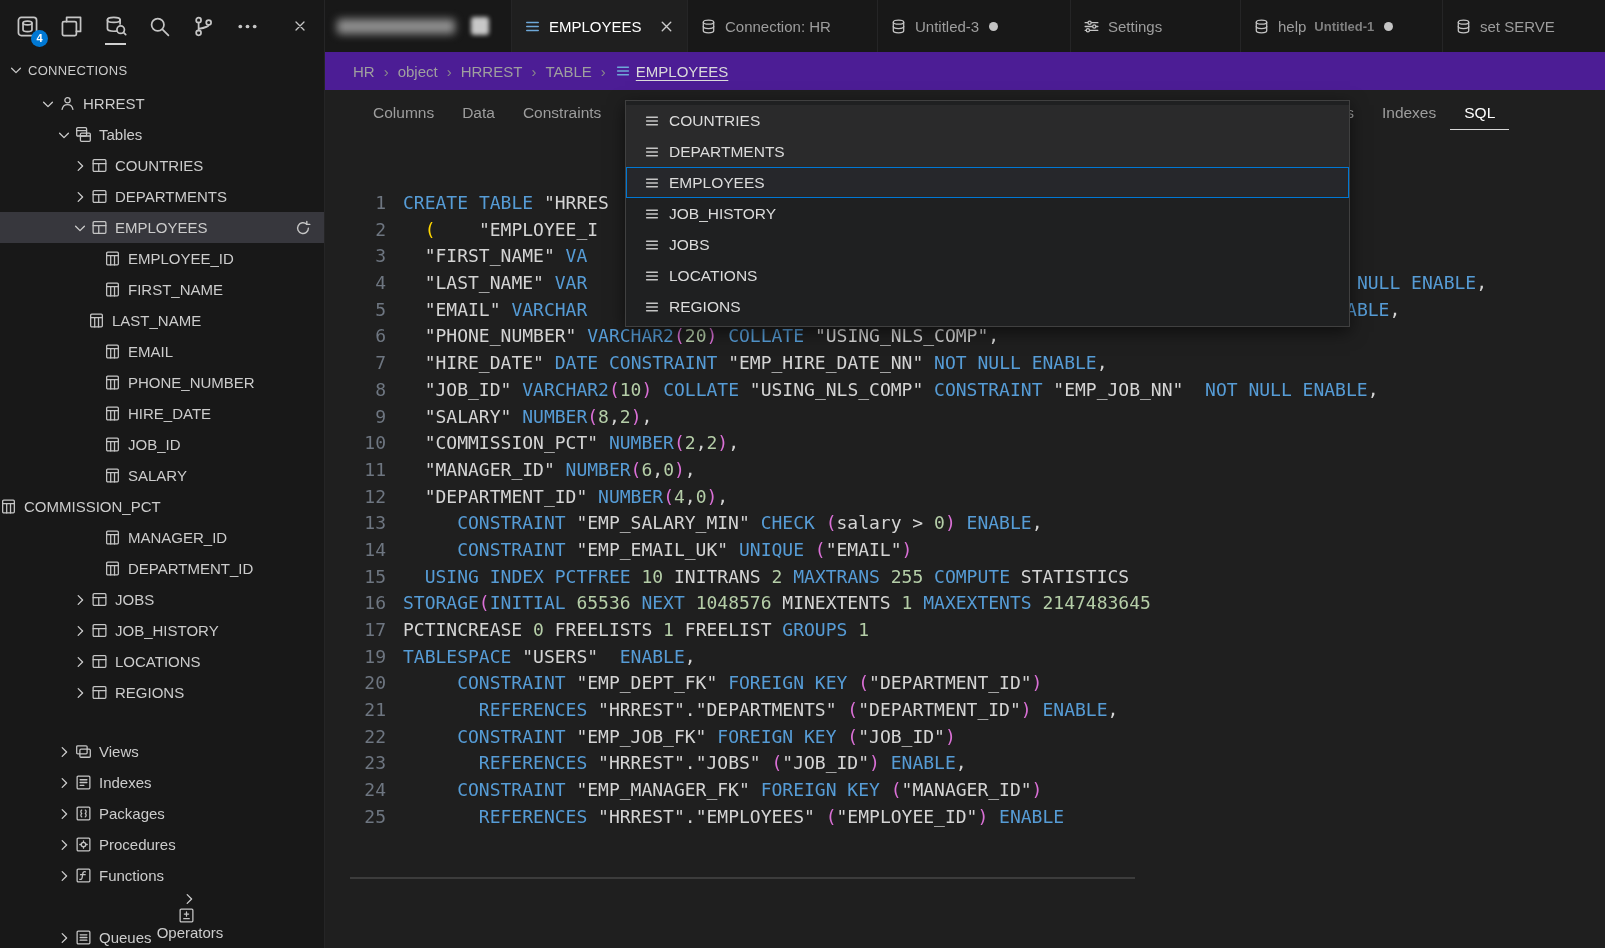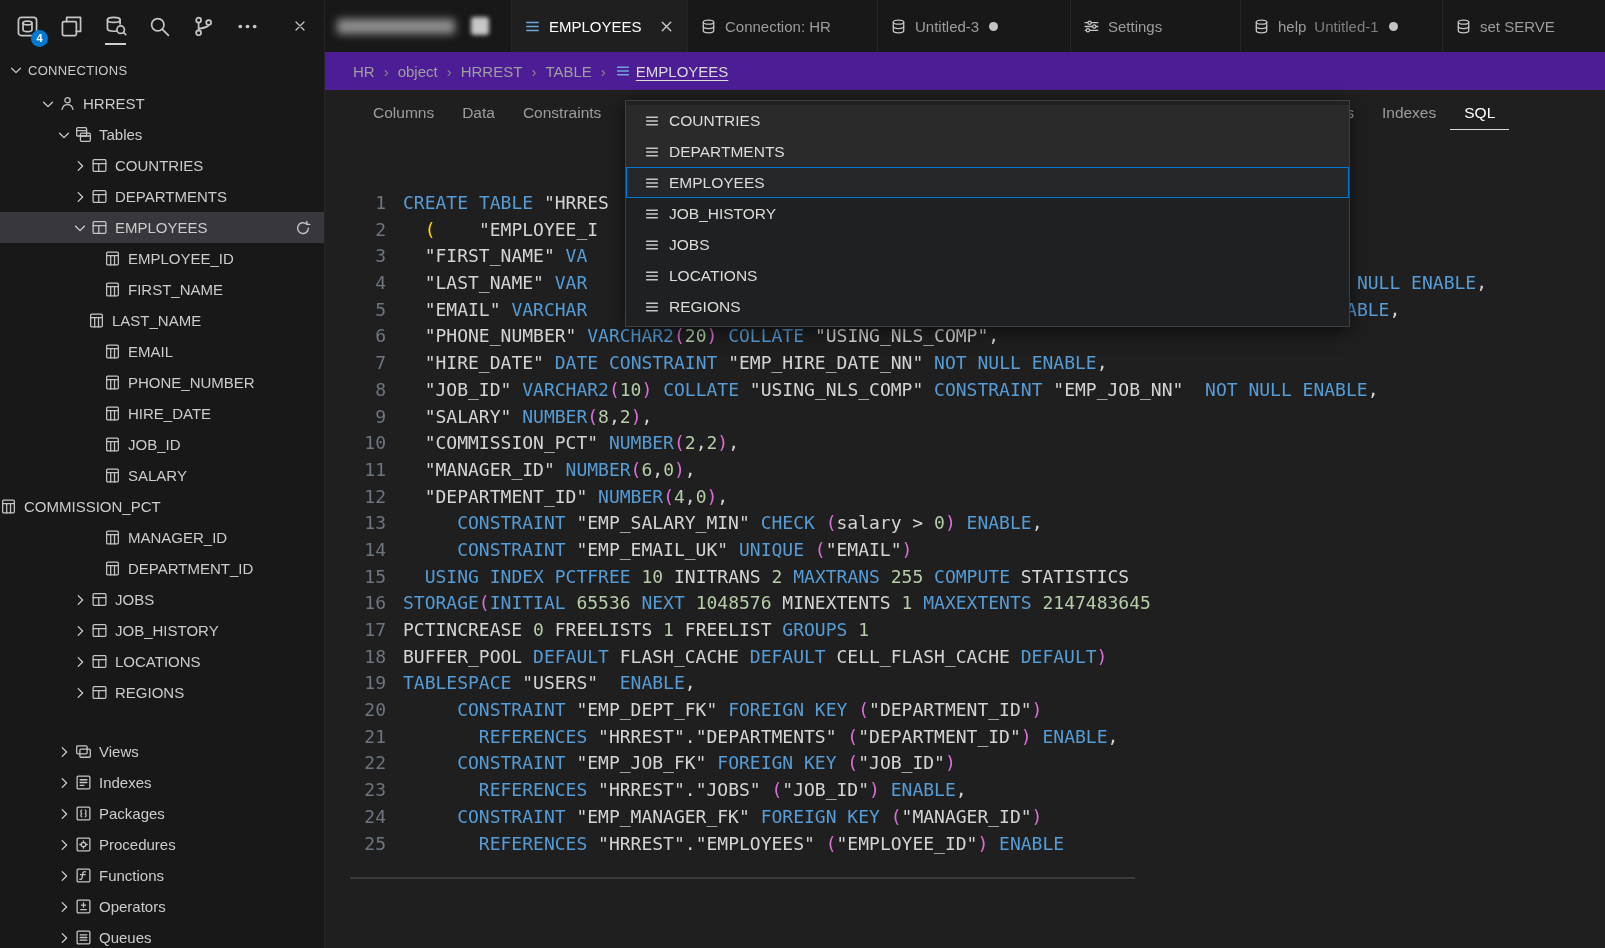--- a/index.html
+++ b/index.html
@@ -37,21 +37,21 @@
   .tab .icon{width:17px;height:17px;flex:none;}
   .tab.active{background:#1f1f1f;color:#ffffff;}
   .tab:nth-child(1){width:187px;}
   .tab:nth-child(2){width:176px;}
   .tab:nth-child(3){width:190px;}
   .tab:nth-child(4){width:193px;}
   .tab:nth-child(5){width:170px;}
   .tab:nth-child(6){width:202px;}
   .tab:nth-child(7){width:162px;border-right:none;}
   .tab-label{white-space:nowrap;overflow:hidden;}
-  .tab-desc{font-size:15px;color:#7f7f7f;white-space:nowrap;}
+  .tab-desc{font-size:13px;color:#7f7f7f;white-space:nowrap;font-weight:bold;}
   .dirty{width:9px;height:9px;border-radius:50%;background:#c4c4c4;flex:none;margin-left:2px;}
   .tab-close{margin-left:auto;width:16px;height:16px;color:#cccccc;cursor:pointer;flex:none;}
   .tab.redacted{gap:0;}
   .blob1{width:118px;height:15px;background:#8f8f8f;border-radius:3px;filter:blur(4px);}
   .blob2{width:18px;height:18px;background:#c8c8c8;border-radius:3px;filter:blur(2px);margin-left:16px;}
 
   
   .breadcrumb{height:38px;display:flex;align-items:center;gap:9px;padding-left:28px;font-size:15px;color:#9f9f9f;background:#4c1d95;flex:none;}
   .crumb{display:flex;align-items:center;gap:5px;cursor:pointer;white-space:nowrap;}
   .crumb .icon{width:16px;height:16px;}
@@ -460,21 +460,21 @@
             </svg>
           </span>
           <span class="icon obj">
             <svg viewBox="0 0 16 16" fill="none" stroke="currentColor" stroke-width="1.2" stroke-linecap="round" stroke-linejoin="round">
               <rect x="2" y="2" width="12" height="12" rx="1"></rect>
               <path d="M9.8 4.6c-1.6-.6-2.3.4-2.5 1.8L6.7 10c-.2 1.4-1 2-2.2 1.6M5.2 7.2h4.4"></path>
             </svg>
           </span>
           <span class="tree-label">Functions</span>
         </div>
-        <div class="tree-row" style="padding-left: 56px;">
+        <div class="tree-row" style="padding-left: 56px; flex-direction: column;">
           <span class="icon chev">
             <svg viewBox="0 0 16 16" fill="none" stroke="currentColor" stroke-width="1.2" stroke-linecap="round" stroke-linejoin="round">
               <path d="M6.2 3.6L10.6 8l-4.4 4.4" stroke-width="1.3"></path>
             </svg>
           </span>
           <span class="icon obj">
             <svg viewBox="0 0 16 16" fill="none" stroke="currentColor" stroke-width="1.2" stroke-linecap="round" stroke-linejoin="round">
               <rect x="2" y="2" width="12" height="12" rx="1"></rect>
               <path d="M8 4.6v4M6 6.6h4M5.4 11h5.2"></path>
             </svg>
@@ -619,21 +619,20 @@
           <div class="code-line"><span class="line-number">8</span><span class="line-body"><span class="tok-pl">  </span><span class="tok-id">"JOB_ID"</span><span class="tok-pl"> </span><span class="tok-kw">VARCHAR2</span><span class="tok-br2">(</span><span class="tok-num">10</span><span class="tok-br2">)</span><span class="tok-pl"> </span><span class="tok-kw">COLLATE</span><span class="tok-pl"> </span><span class="tok-id">"USING_NLS_COMP"</span><span class="tok-pl"> </span><span class="tok-kw">CONSTRAINT</span><span class="tok-pl"> </span><span class="tok-id">"EMP_JOB_NN"</span><span class="tok-pl">  </span><span class="tok-kw">NOT</span><span class="tok-pl"> </span><span class="tok-kw">NULL</span><span class="tok-pl"> </span><span class="tok-kw">ENABLE</span><span class="tok-pl">,</span></span></div>
           <div class="code-line"><span class="line-number">9</span><span class="line-body"><span class="tok-pl">  </span><span class="tok-id">"SALARY"</span><span class="tok-pl"> </span><span class="tok-kw">NUMBER</span><span class="tok-br2">(</span><span class="tok-num">8</span><span class="tok-pl">,</span><span class="tok-num">2</span><span class="tok-br2">)</span><span class="tok-pl">,</span></span></div>
           <div class="code-line"><span class="line-number">10</span><span class="line-body"><span class="tok-pl">  </span><span class="tok-id">"COMMISSION_PCT"</span><span class="tok-pl"> </span><span class="tok-kw">NUMBER</span><span class="tok-br2">(</span><span class="tok-num">2</span><span class="tok-pl">,</span><span class="tok-num">2</span><span class="tok-br2">)</span><span class="tok-pl">,</span></span></div>
           <div class="code-line"><span class="line-number">11</span><span class="line-body"><span class="tok-pl">  </span><span class="tok-id">"MANAGER_ID"</span><span class="tok-pl"> </span><span class="tok-kw">NUMBER</span><span class="tok-br2">(</span><span class="tok-num">6</span><span class="tok-pl">,</span><span class="tok-num">0</span><span class="tok-br2">)</span><span class="tok-pl">,</span></span></div>
           <div class="code-line"><span class="line-number">12</span><span class="line-body"><span class="tok-pl">  </span><span class="tok-id">"DEPARTMENT_ID"</span><span class="tok-pl"> </span><span class="tok-kw">NUMBER</span><span class="tok-br2">(</span><span class="tok-num">4</span><span class="tok-pl">,</span><span class="tok-num">0</span><span class="tok-br2">)</span><span class="tok-pl">,</span></span></div>
           <div class="code-line"><span class="line-number">13</span><span class="line-body"><span class="tok-pl">     </span><span class="tok-kw">CONSTRAINT</span><span class="tok-pl"> </span><span class="tok-id">"EMP_SALARY_MIN"</span><span class="tok-pl"> </span><span class="tok-kw">CHECK</span><span class="tok-pl"> </span><span class="tok-br2">(</span><span class="tok-pl">salary &gt; </span><span class="tok-num">0</span><span class="tok-br2">)</span><span class="tok-pl"> </span><span class="tok-kw">ENABLE</span><span class="tok-pl">,</span></span></div>
           <div class="code-line"><span class="line-number">14</span><span class="line-body"><span class="tok-pl">     </span><span class="tok-kw">CONSTRAINT</span><span class="tok-pl"> </span><span class="tok-id">"EMP_EMAIL_UK"</span><span class="tok-pl"> </span><span class="tok-kw">UNIQUE</span><span class="tok-pl"> </span><span class="tok-br2">(</span><span class="tok-id">"EMAIL"</span><span class="tok-br2">)</span></span></div>
           <div class="code-line"><span class="line-number">15</span><span class="line-body"><span class="tok-pl">  </span><span class="tok-kw">USING</span><span class="tok-pl"> </span><span class="tok-kw">INDEX</span><span class="tok-pl"> </span><span class="tok-kw">PCTFREE</span><span class="tok-pl"> </span><span class="tok-num">10</span><span class="tok-pl"> INITRANS </span><span class="tok-num">2</span><span class="tok-pl"> </span><span class="tok-kw">MAXTRANS</span><span class="tok-pl"> </span><span class="tok-num">255</span><span class="tok-pl"> </span><span class="tok-kw">COMPUTE</span><span class="tok-pl"> STATISTICS</span></span></div>
           <div class="code-line"><span class="line-number">16</span><span class="line-body"><span class="tok-kw">STORAGE</span><span class="tok-br2">(</span><span class="tok-kw">INITIAL</span><span class="tok-pl"> </span><span class="tok-num">65536</span><span class="tok-pl"> </span><span class="tok-kw">NEXT</span><span class="tok-pl"> </span><span class="tok-num">1048576</span><span class="tok-pl"> MINEXTENTS </span><span class="tok-num">1</span><span class="tok-pl"> </span><span class="tok-kw">MAXEXTENTS</span><span class="tok-pl"> </span><span class="tok-num">2147483645</span></span></div>
           <div class="code-line"><span class="line-number">17</span><span class="line-body"><span class="tok-pl">PCTINCREASE </span><span class="tok-num">0</span><span class="tok-pl"> FREELISTS </span><span class="tok-num">1</span><span class="tok-pl"> FREELIST </span><span class="tok-kw">GROUPS</span><span class="tok-pl"> </span><span class="tok-num">1</span></span></div>
-          <div class="code-line"><span class="line-number">18</span><span class="line-body"><span class="tok-pl">BUFFER_POOL </span><span class="tok-kw">DEFAULT</span><span class="tok-pl"> FLASH_CACHE </span><span class="tok-kw">DEFAULT</span><span class="tok-pl"> CELL_FLASH_CACHE </span><span class="tok-kw">DEFAULT</span><span class="tok-br2">)</span></span></div>
           <div class="code-line"><span class="line-number">19</span><span class="line-body"><span class="tok-kw">TABLESPACE</span><span class="tok-pl"> </span><span class="tok-id">"USERS"</span><span class="tok-pl">  </span><span class="tok-kw">ENABLE</span><span class="tok-pl">,</span></span></div>
           <div class="code-line"><span class="line-number">20</span><span class="line-body"><span class="tok-pl">     </span><span class="tok-kw">CONSTRAINT</span><span class="tok-pl"> </span><span class="tok-id">"EMP_DEPT_FK"</span><span class="tok-pl"> </span><span class="tok-kw">FOREIGN</span><span class="tok-pl"> </span><span class="tok-kw">KEY</span><span class="tok-pl"> </span><span class="tok-br2">(</span><span class="tok-id">"DEPARTMENT_ID"</span><span class="tok-br2">)</span></span></div>
           <div class="code-line"><span class="line-number">21</span><span class="line-body"><span class="tok-pl">       </span><span class="tok-kw">REFERENCES</span><span class="tok-pl"> </span><span class="tok-id">"HRREST"</span><span class="tok-pl">.</span><span class="tok-id">"DEPARTMENTS"</span><span class="tok-pl"> </span><span class="tok-br2">(</span><span class="tok-id">"DEPARTMENT_ID"</span><span class="tok-br2">)</span><span class="tok-pl"> </span><span class="tok-kw">ENABLE</span><span class="tok-pl">,</span></span></div>
           <div class="code-line"><span class="line-number">22</span><span class="line-body"><span class="tok-pl">     </span><span class="tok-kw">CONSTRAINT</span><span class="tok-pl"> </span><span class="tok-id">"EMP_JOB_FK"</span><span class="tok-pl"> </span><span class="tok-kw">FOREIGN</span><span class="tok-pl"> </span><span class="tok-kw">KEY</span><span class="tok-pl"> </span><span class="tok-br2">(</span><span class="tok-id">"JOB_ID"</span><span class="tok-br2">)</span></span></div>
           <div class="code-line"><span class="line-number">23</span><span class="line-body"><span class="tok-pl">       </span><span class="tok-kw">REFERENCES</span><span class="tok-pl"> </span><span class="tok-id">"HRREST"</span><span class="tok-pl">.</span><span class="tok-id">"JOBS"</span><span class="tok-pl"> </span><span class="tok-br2">(</span><span class="tok-id">"JOB_ID"</span><span class="tok-br2">)</span><span class="tok-pl"> </span><span class="tok-kw">ENABLE</span><span class="tok-pl">,</span></span></div>
           <div class="code-line"><span class="line-number">24</span><span class="line-body"><span class="tok-pl">     </span><span class="tok-kw">CONSTRAINT</span><span class="tok-pl"> </span><span class="tok-id">"EMP_MANAGER_FK"</span><span class="tok-pl"> </span><span class="tok-kw">FOREIGN</span><span class="tok-pl"> </span><span class="tok-kw">KEY</span><span class="tok-pl"> </span><span class="tok-br2">(</span><span class="tok-id">"MANAGER_ID"</span><span class="tok-br2">)</span></span></div>
           <div class="code-line"><span class="line-number">25</span><span class="line-body"><span class="tok-pl">       </span><span class="tok-kw">REFERENCES</span><span class="tok-pl"> </span><span class="tok-id">"HRREST"</span><span class="tok-pl">.</span><span class="tok-id">"EMPLOYEES"</span><span class="tok-pl"> </span><span class="tok-br2">(</span><span class="tok-id">"EMPLOYEE_ID"</span><span class="tok-br2">)</span><span class="tok-pl"> </span><span class="tok-kw">ENABLE</span></span></div>
         </div>
       <div class="editor-rule"></div>
     </div>

